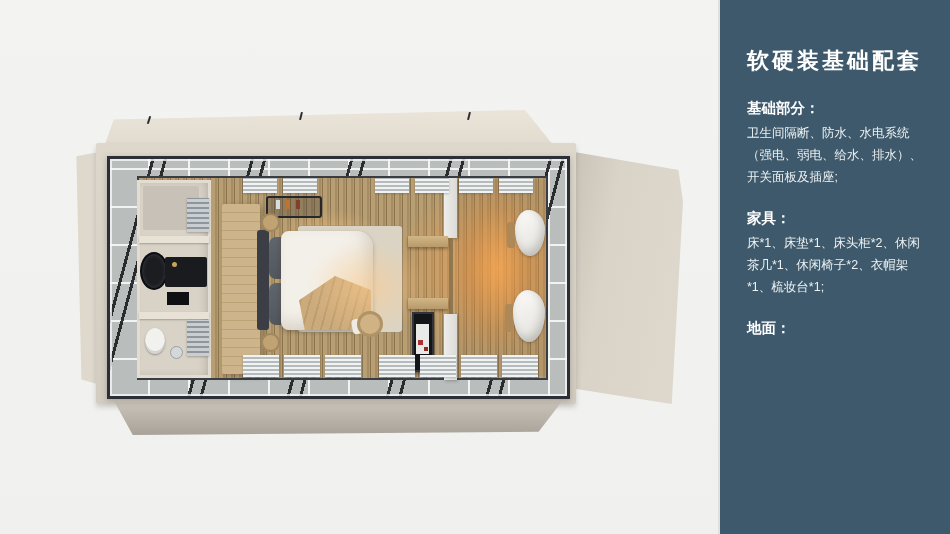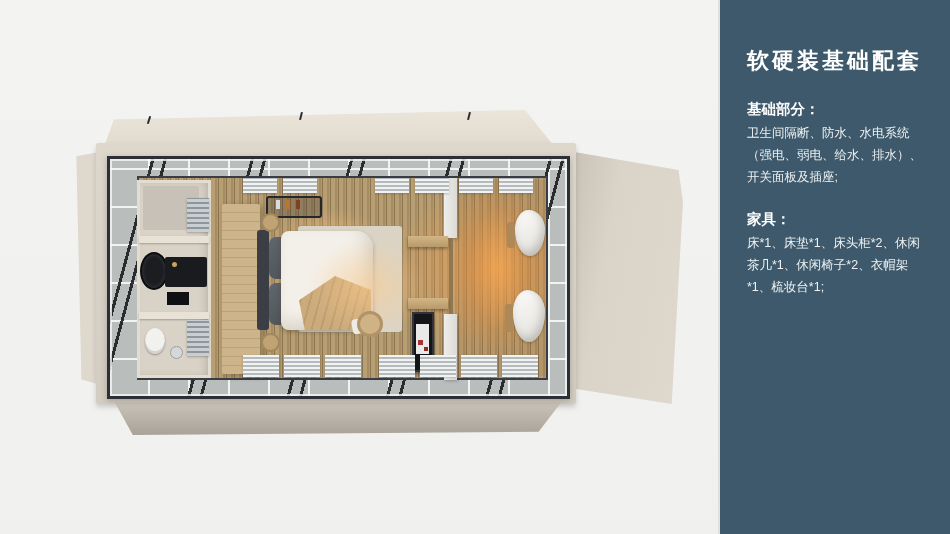--- a/index.html
+++ b/index.html
@@ -60,21 +60,21 @@
     box-shadow:inset -3px -4px 8px rgba(100,95,85,.3),0 1px 3px rgba(0,0,0,.25);}
   .arm{width:8px;background:#ad8858;border-radius:3px;}
   
   .sidebar{
     position:absolute;left:718px;top:0;width:232px;height:534px;box-sizing:border-box;
     background:#3d596b;border-left:2px solid #e0e0de;
     padding:46px 14px 0 27px;color:#ffffff;
   }
   .sidebar h1{margin:0 0 24px 0;font-size:22px;line-height:30px;letter-spacing:3px;font-weight:bold;color:#ffffff;}
   .sidebar section{margin:0 0 22px 0;}
-  .sidebar h2{margin:0 0 3px 0;font-size:14.5px;line-height:19px;font-weight:bold;color:#ffffff;}
+  .sidebar h2{margin:0 0 3px 0;font-size:14.5px;line-height:19px;font-weight:bold;color:#ffffff;font-family:Liberation Mono, monospace;}
   .sidebar p{margin:0;max-width:182px;font-size:12.5px;line-height:22px;color:#eef2f4;}
 </style>
 </head>
 <body>
 
 <div class="canvas-left">
 
   <div class="s deck-top"></div>
   <div class="s deck-left"></div>
   <div class="s deck-right"></div>
@@ -162,14 +162,15 @@
   <section>
     <h2>家具：</h2>
     <p>床*1、床垫*1、床头柜*2、休闲茶几*1、休闲椅子*2、衣帽架*1、梳妆台*1;</p>
   </section>
 
   <section>
   </section>
 
 
   <section>
+    <h2>地面：</h2>
   </section>
 </aside>
 
 </body></html>

